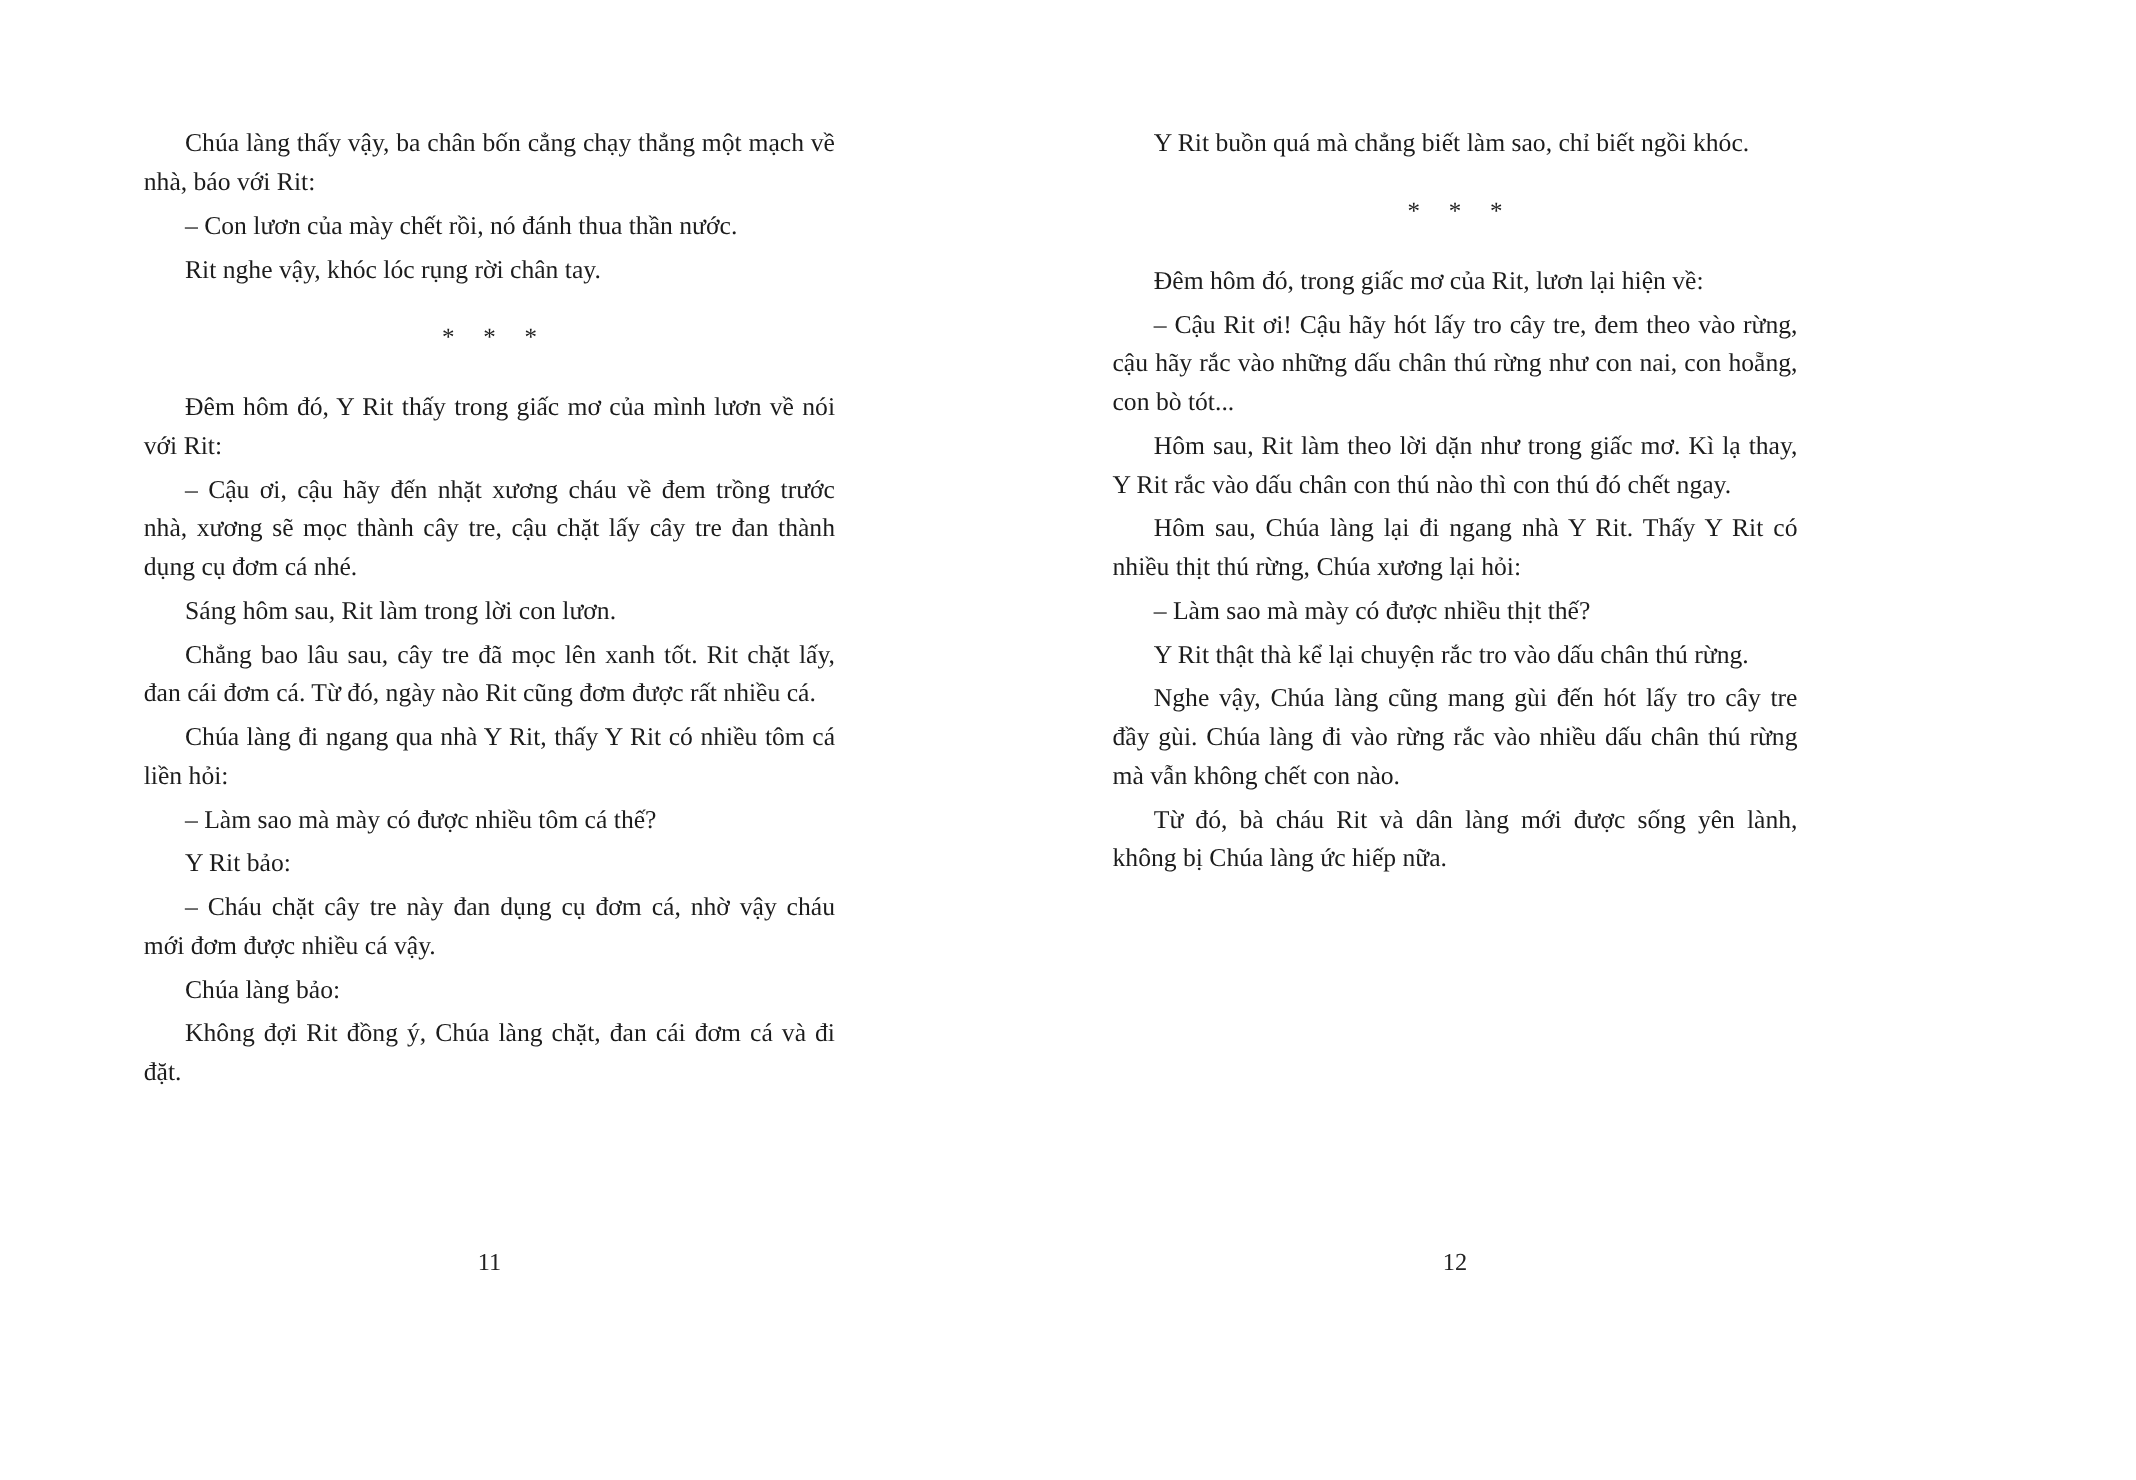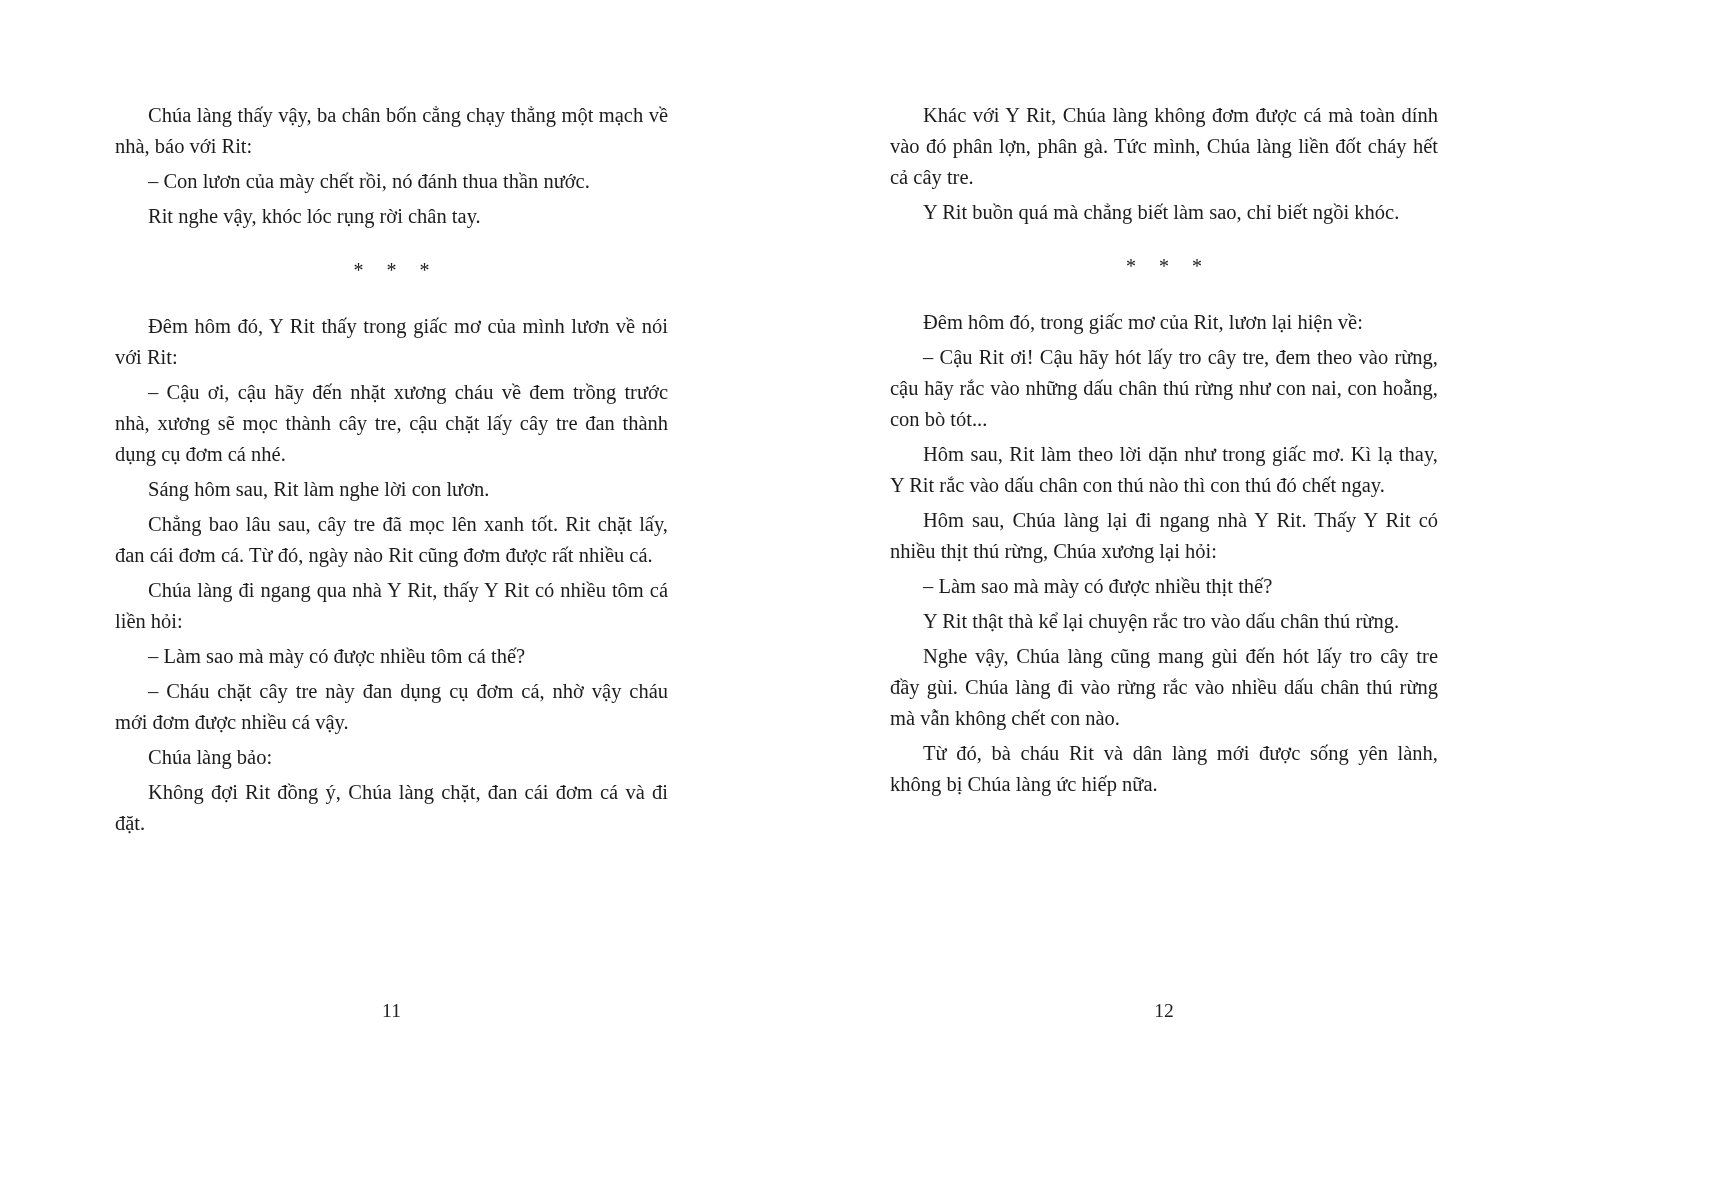--- a/index.html
+++ b/index.html
@@ -62,34 +62,34 @@
 <div class="spread">
 
   <section class="page page-left">
     <div class="text-block">
         <p class="para">Chúa làng thấy vậy, ba chân bốn cẳng chạy thẳng một mạch về nhà, báo với Rit:</p>
         <p class="para">– Con lươn của mày chết rồi, nó đánh thua thần nước.</p>
         <p class="para">Rit nghe vậy, khóc lóc rụng rời chân tay.</p>
         <p class="separator">* * *</p>
         <p class="para">Đêm hôm đó, Y Rit thấy trong giấc mơ của mình lươn về nói với Rit:</p>
         <p class="para">– Cậu ơi, cậu hãy đến nhặt xương cháu về đem trồng trước nhà, xương sẽ mọc thành cây tre, cậu chặt lấy cây tre đan thành dụng cụ đơm cá nhé.</p>
-        <p class="para">Sáng hôm sau, Rit làm nghe lời con lươn.</p>
+        <p class="para">Sáng hôm sau, Rit làm trong lời con lươn.</p>
         <p class="para">Chẳng bao lâu sau, cây tre đã mọc lên xanh tốt. Rit chặt lấy, đan cái đơm cá. Từ đó, ngày nào Rit cũng đơm được rất nhiều cá.</p>
         <p class="para">Chúa làng đi ngang qua nhà Y Rit, thấy Y Rit có nhiều tôm cá liền hỏi:</p>
         <p class="para">– Làm sao mà mày có được nhiều tôm cá thế?</p>
+        <p class="para">Y Rit bảo:</p>
         <p class="para">– Cháu chặt cây tre này đan dụng cụ đơm cá, nhờ vậy cháu mới đơm được nhiều cá vậy.</p>
         <p class="para">Chúa làng bảo:</p>
         <p class="para">Không đợi Rit đồng ý, Chúa làng chặt, đan cái đơm cá và đi đặt.</p>
       </div>
     <div class="page-number">11</div>
   </section>
 
   <section class="page page-right">
     <div class="text-block">
-        <p class="para">Khác với Y Rit, Chúa làng không đơm được cá mà toàn dính vào đó phân lợn, phân gà. Tức mình, Chúa làng liền đốt cháy hết cả cây tre.</p>
         <p class="para">Y Rit buồn quá mà chẳng biết làm sao, chỉ biết ngồi khóc.</p>
         <p class="separator">* * *</p>
         <p class="para">Đêm hôm đó, trong giấc mơ của Rit, lươn lại hiện về:</p>
         <p class="para">– Cậu Rit ơi! Cậu hãy hót lấy tro cây tre, đem theo vào rừng, cậu hãy rắc vào những dấu chân thú rừng như con nai, con hoẵng, con bò tót...</p>
         <p class="para">Hôm sau, Rit làm theo lời dặn như trong giấc mơ. Kì lạ thay, Y Rit rắc vào dấu chân con thú nào thì con thú đó chết ngay.</p>
         <p class="para">Hôm sau, Chúa làng lại đi ngang nhà Y Rit. Thấy Y Rit có nhiều thịt thú rừng, Chúa xương lại hỏi:</p>
         <p class="para">– Làm sao mà mày có được nhiều thịt thế?</p>
         <p class="para">Y Rit thật thà kể lại chuyện rắc tro vào dấu chân thú rừng.</p>
         <p class="para">Nghe vậy, Chúa làng cũng mang gùi đến hót lấy tro cây tre đầy gùi. Chúa làng đi vào rừng rắc vào nhiều dấu chân thú rừng mà vẫn không chết con nào.</p>
         <p class="para">Từ đó, bà cháu Rit và dân làng mới được sống yên lành, không bị Chúa làng ức hiếp nữa.</p>

